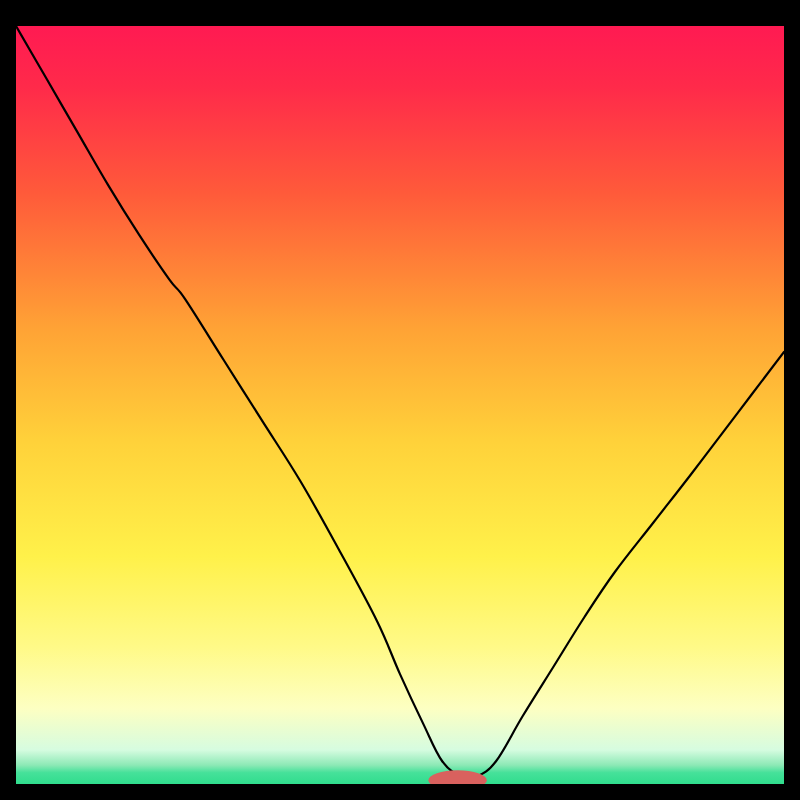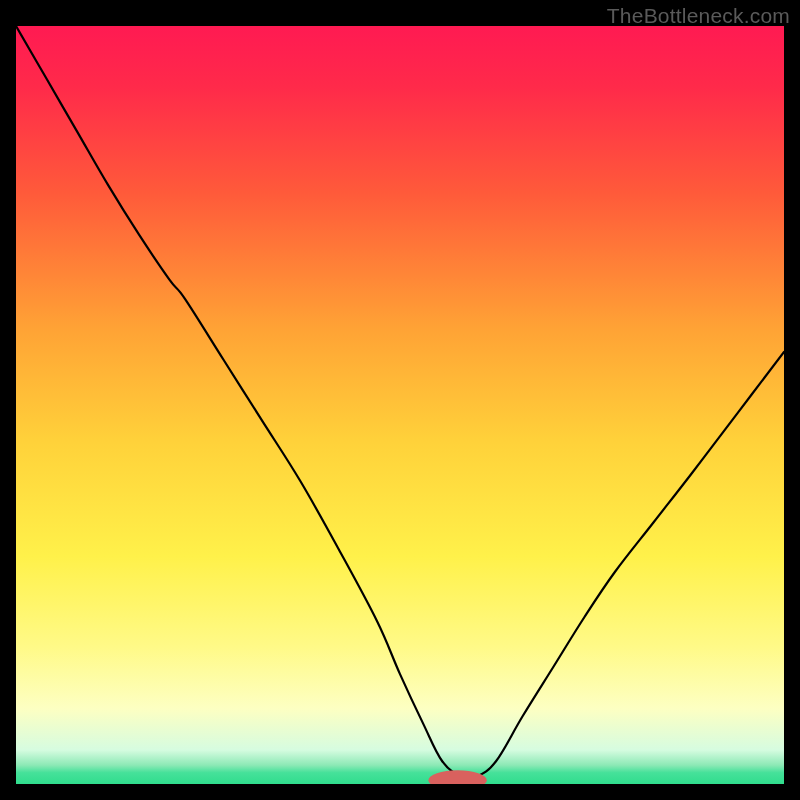--- a/index.html
+++ b/index.html
@@ -36,21 +36,20 @@
   }
   svg {
     display: block;
   }
 </style>
 </head>
 <body>
 
 <div class="stage">
 
-  <div class="watermark">TheBottleneck.com</div>
 
   <div class="chart-frame">
     <svg id="chart-svg" width="768" height="758" viewBox="0 0 768 758" preserveAspectRatio="none">
       <defs>
         <linearGradient id="bg-grad" x1="0" y1="0" x2="0" y2="1">
             <stop offset="0.00%" stop-color="#ff1a52"></stop>
             <stop offset="8.00%" stop-color="#ff2a4a"></stop>
             <stop offset="22.00%" stop-color="#ff5a3a"></stop>
             <stop offset="40.00%" stop-color="#ffa335"></stop>
             <stop offset="55.00%" stop-color="#ffd23a"></stop>

